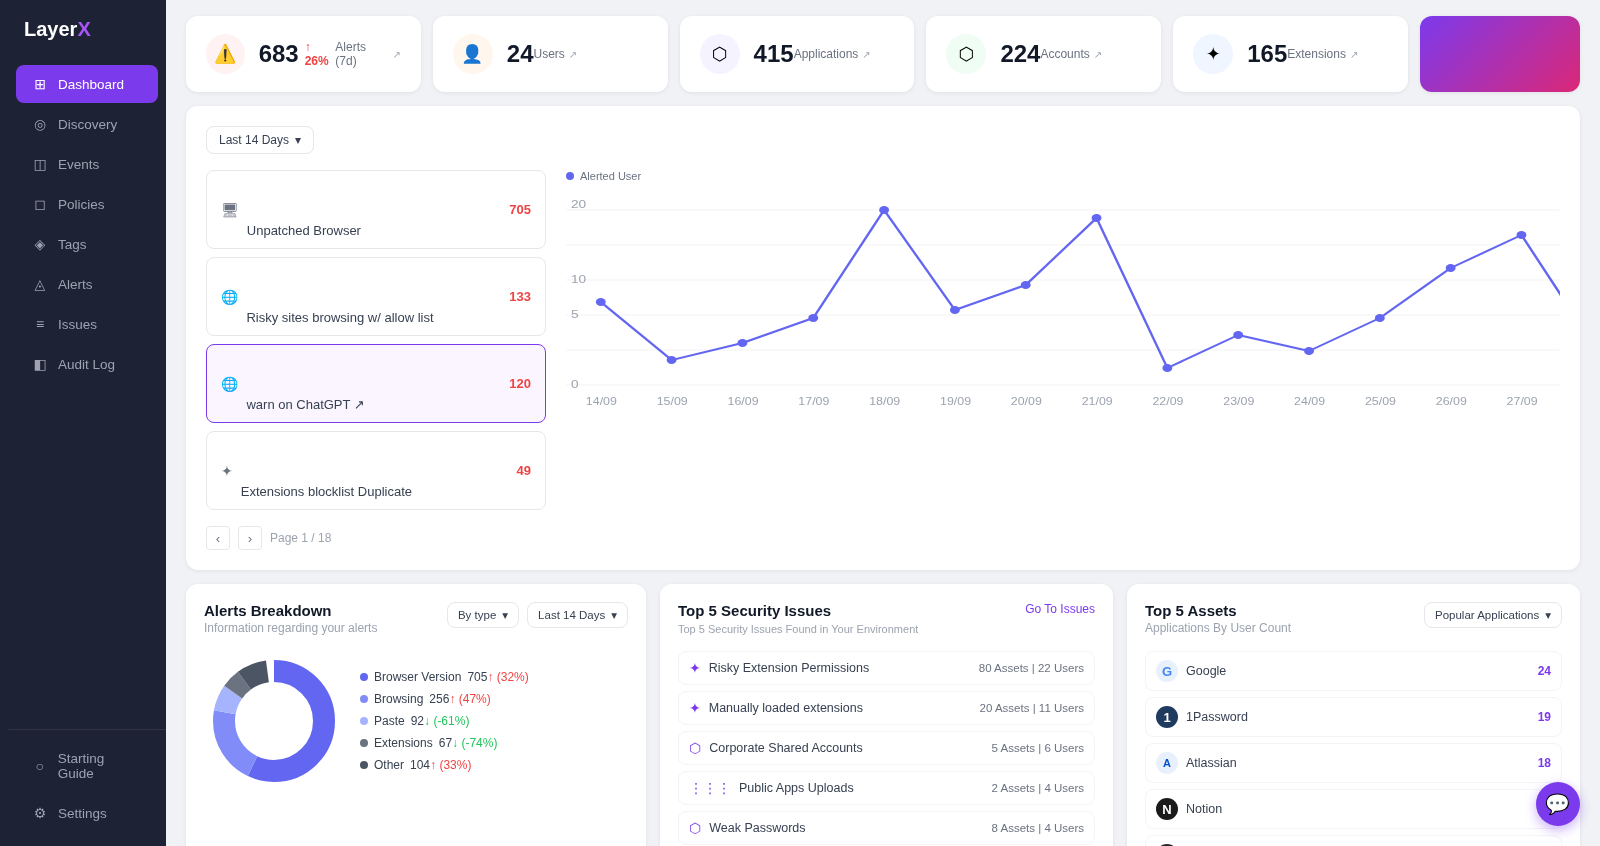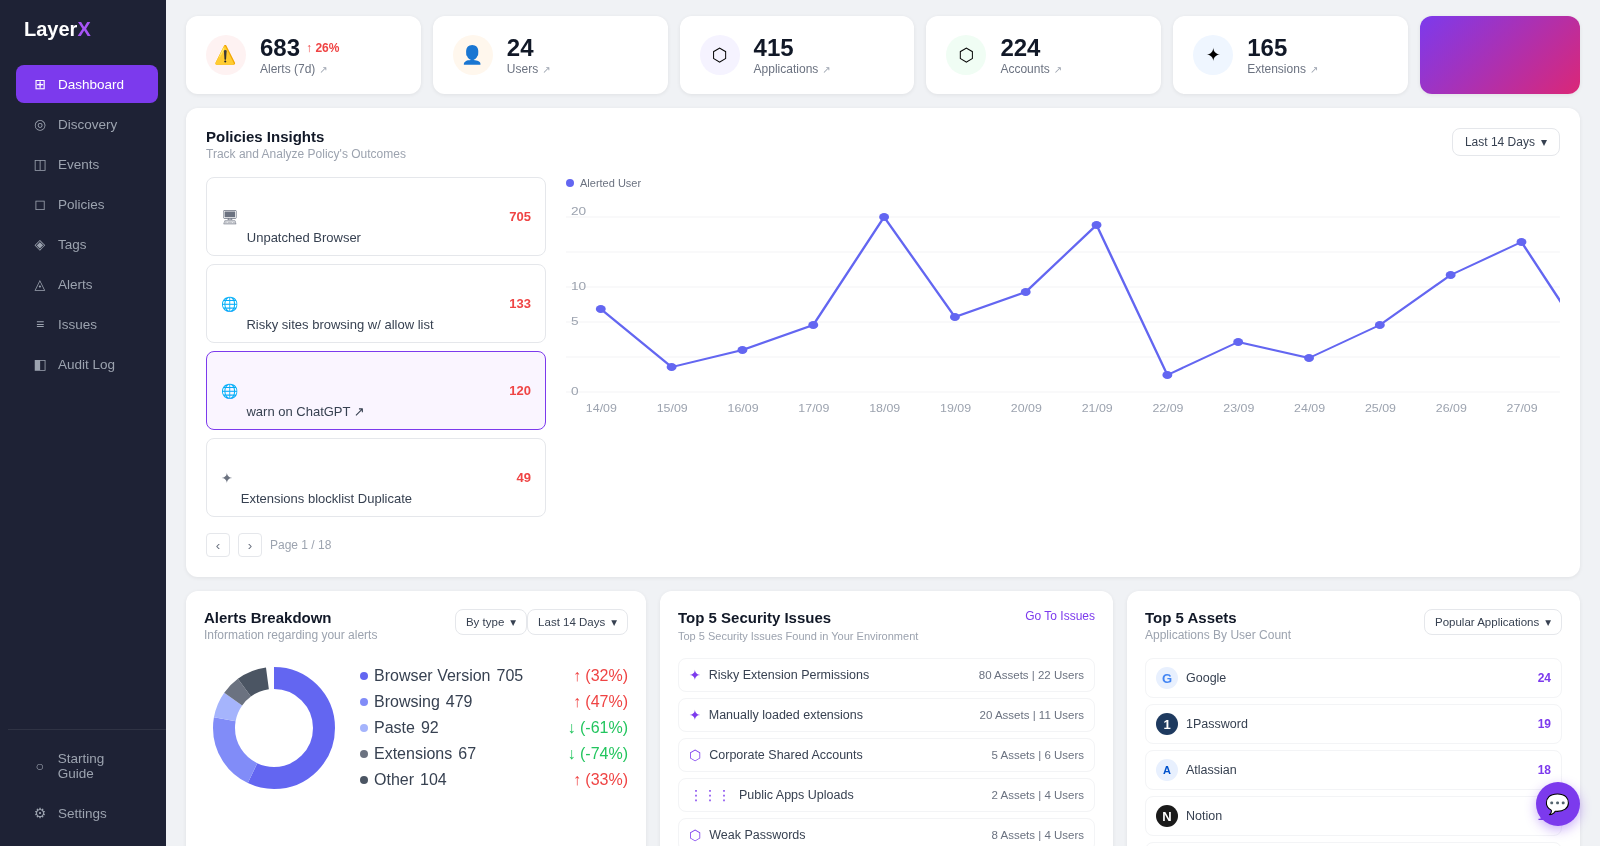--- a/index.html
+++ b/index.html
@@ -35,21 +35,21 @@
       background: #fff; border-radius: 12px; padding: 18px 20px; display: flex; align-items: center; gap: 14px;
       flex: 1; box-shadow: 0 1px 4px rgba(0,0,0,0.07);
     }
     .stat-card.gradient { background: linear-gradient(135deg, #7c3aed, #db2777); flex: 0 0 160px; }
     .stat-icon { width: 40px; height: 40px; border-radius: 50%; display: flex; align-items: center; justify-content: center; font-size: 18px; }
     .icon-red { background: #fef2f2; }
     .icon-orange { background: #fff7ed; }
     .icon-purple { background: #f5f3ff; }
     .icon-green { background: #f0fdf4; }
     .icon-blue { background: #eff6ff; }
-    .stat-info { display: flex; flex-direction: column; }
+    .stat-info { display: flex; flex-direction: row; }
     .stat-number { font-size: 24px; font-weight: 700; color: #111827; display: flex; align-items: center; gap: 6px; }
     .stat-change-up { color: #ef4444; font-size: 12px; font-weight: 600; }
     .stat-label { font-size: 12px; color: #6b7280; display: flex; align-items: center; gap: 4px; }
     .ext-link { color: #9ca3af; font-size: 10px; }
 
     
     .policies-section { background: #fff; border-radius: 12px; padding: 20px; box-shadow: 0 1px 4px rgba(0,0,0,0.07); }
     .section-header { display: flex; justify-content: space-between; align-items: flex-start; margin-bottom: 16px; }
     .section-title { font-size: 15px; font-weight: 700; color: #111827; }
     .section-subtitle { font-size: 12px; color: #9ca3af; margin-top: 2px; }
@@ -70,29 +70,29 @@
     .chart-legend { display: flex; align-items: center; gap: 6px; font-size: 11px; color: #6b7280; margin-bottom: 8px; }
     .legend-dot { width: 8px; height: 8px; border-radius: 50%; background: #6366f1; }
     .date-filter { display: flex; align-items: center; gap: 6px; padding: 6px 12px; border: 1px solid #e5e7eb; border-radius: 8px; font-size: 12px; color: #374151; cursor: pointer; background: #fff; }
 
     
     .bottom-row { display: flex; gap: 14px; }
     .alerts-section { background: #fff; border-radius: 12px; padding: 18px; flex: 0 0 460px; box-shadow: 0 1px 4px rgba(0,0,0,0.07); }
     .security-section { background: #fff; border-radius: 12px; padding: 18px; flex: 1; box-shadow: 0 1px 4px rgba(0,0,0,0.07); }
     .assets-section { background: #fff; border-radius: 12px; padding: 18px; flex: 1; box-shadow: 0 1px 4px rgba(0,0,0,0.07); }
 
-    .section-controls { display: flex; align-items: center; }
+    .section-controls { display: flex; align-items: center; gap: 8px; }
     .dropdown-btn { display: flex; align-items: center; gap: 6px; padding: 5px 10px; border: 1px solid #e5e7eb; border-radius: 8px; font-size: 11.5px; color: #374151; cursor: pointer; background: #fff; }
 
     
     .alerts-body { display: flex; gap: 16px; align-items: center; }
     .donut-chart { position: relative; width: 140px; height: 140px; flex-shrink: 0; }
     .donut-chart svg { width: 140px; height: 140px; }
     .alerts-legend { flex: 1; display: flex; flex-direction: column; gap: 8px; }
-    .legend-row { display: flex; align-items: center; justify-content: space-between; font-size: 16px; }
+    .legend-row { display: flex; align-items: center; justify-content: flex-start; font-size: 12px; }
     .legend-left { display: flex; align-items: center; gap: 6px; color: #374151; }
     .legend-dot2 { width: 8px; height: 8px; border-radius: 50%; }
     .legend-val { color: #374151; font-weight: 500; }
     .up-red { color: #ef4444; }
     .down-green { color: #22c55e; }
 
     
     .security-subtitle { font-size: 11px; color: #9ca3af; margin-top: 4px; }
     .go-to-link { color: #7c3aed; font-size: 12px; font-weight: 400; cursor: pointer; text-align: left; }
     .security-list { display: flex; flex-direction: column; gap: 6px; margin-top: 12px; }
@@ -221,24 +221,20 @@
           <span>Extensions</span>
           <span class="ext-link">↗</span>
         </div>
       </div>
     </div>
     <div class="stat-card gradient"></div>
   </div>
 
   <div class="policies-section">
     <div class="section-header">
-      <div>
-        <div class="section-title">Policies Insights</div>
-        <div class="section-subtitle">Track and Analyze Policy's Outcomes</div>
-      </div>
       <button class="date-filter">
         <span>Last 14 Days</span>
         <span>▾</span>
       </button>
     </div>
     <div class="policies-content">
       <div class="policies-list">
         <div class="policy-item">
           <div class="policy-left">
             <span class="policy-icon">🖥</span>
@@ -367,21 +363,21 @@
               <div class="legend-dot2" style="background:#6366f1"></div>
               <span>Browser Version</span>
               <span class="legend-val">705</span>
             </div>
             <span class="up-red">↑ (32%)</span>
           </div>
           <div class="legend-row">
             <div class="legend-left">
               <div class="legend-dot2" style="background:#818cf8"></div>
               <span>Browsing</span>
-              <span class="legend-val">479</span>
+              <span class="legend-val">256</span>
             </div>
             <span class="up-red">↑ (47%)</span>
           </div>
           <div class="legend-row">
             <div class="legend-left">
               <div class="legend-dot2" style="background:#a5b4fc"></div>
               <span>Paste</span>
               <span class="legend-val">92</span>
             </div>
             <span class="down-green">↓ (-61%)</span>

